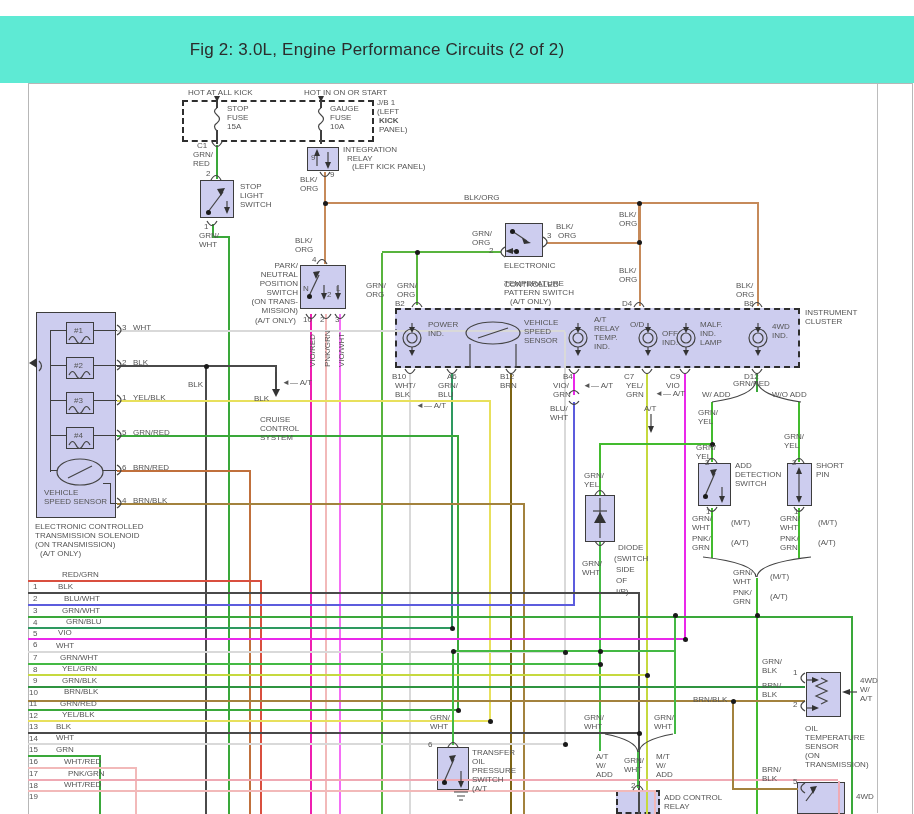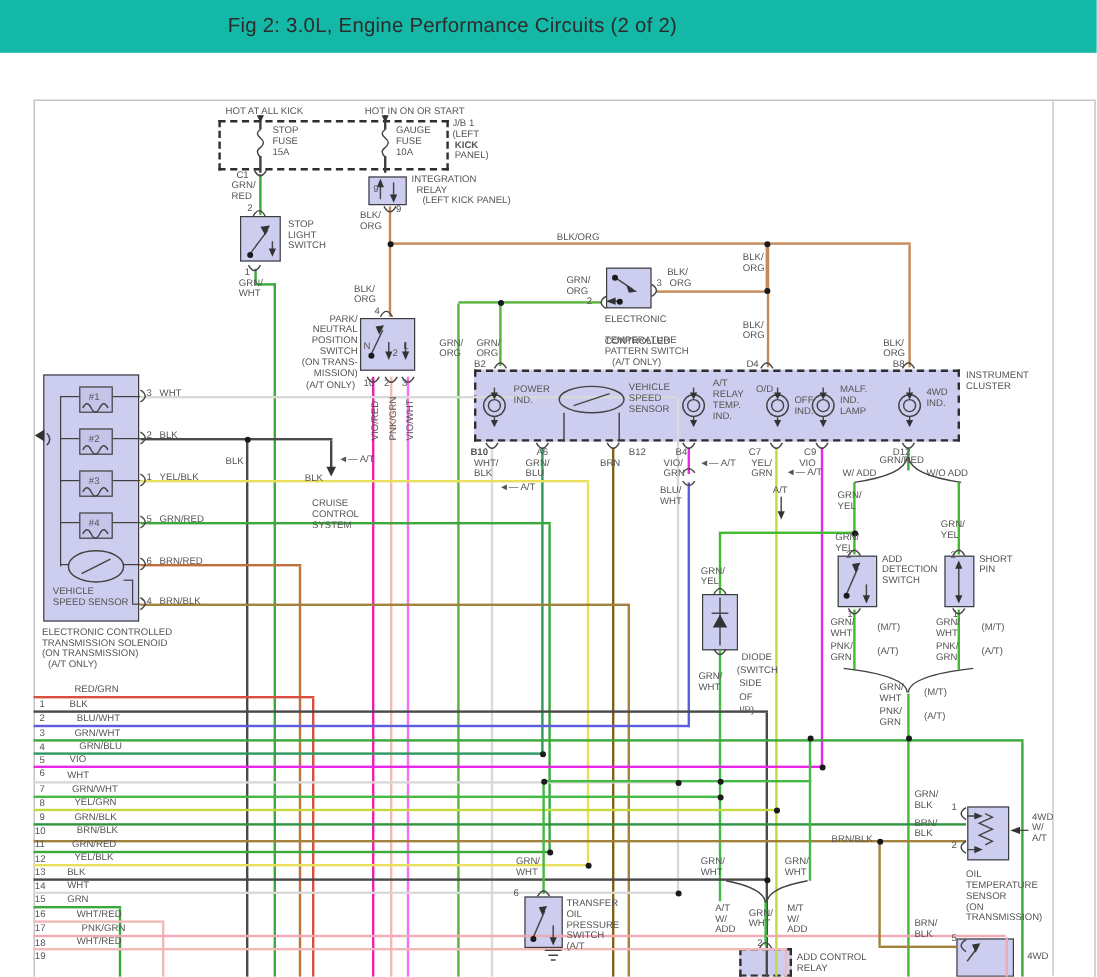--- a/index.html
+++ b/index.html
@@ -1,18 +1,18 @@
 <!DOCTYPE html>
 <html><head>
 <meta charset="utf-8">
 <style>
   html,body{margin:0;padding:0;width:914px;height:814px;overflow:hidden;background:#fff;
     font-family:"Liberation Sans","DejaVu Sans",sans-serif;}
   #stage{position:relative;width:914px;height:814px;overflow:hidden;}
-  #banner{position:absolute;left:0;top:0;width:914px;height:44px;background:#14b8a6;
+  #banner{position:absolute;left:0;top:16px;width:914px;height:67px;background:#5eead4;
     display:flex;align-items:center;justify-content:center;}
   #banner .t{font-size:17px;color:#2c2c2c;letter-spacing:.2px;transform:translateX(-80px);}
   #panel{position:absolute;left:28px;top:83px;width:883px;height:731px;border:1px solid #b7b7b7;background:#fff;}
   .lb{position:absolute;font-size:8px;line-height:9px;color:#555;white-space:nowrap;}
   .lb.r{transform:translateX(-100%);}
   .lb.v{transform:rotate(-90deg);transform-origin:left top;}
   .wr{position:absolute;}
   .bx{position:absolute;box-sizing:border-box;}
   .bx.c{background:#cdcdef;border:1px solid #3d3d3d;}
   .bx.c2{background:#c5c5ea;border:1px solid #3d3d3d;}
@@ -402,23 +402,23 @@
       <div class="lb" style="left: 594px; top: 333px;">TEMP.</div>
       <div class="lb" style="left: 594px; top: 342px;">IND.</div>
       <div class="lb" style="left: 630px; top: 320px;">O/D</div>
       <div class="lb" style="left: 662px; top: 329px;">OFF</div>
       <div class="lb" style="left: 662px; top: 338px;">IND.</div>
       <div class="lb" style="left: 700px; top: 320px;">MALF.</div>
       <div class="lb" style="left: 700px; top: 329px;">IND.</div>
       <div class="lb" style="left: 700px; top: 338px;">LAMP</div>
       <div class="lb" style="left: 772px; top: 322px;">4WD</div>
       <div class="lb" style="left: 772px; top: 331px;">IND.</div>
-      <div class="lb" style="left: 392px; top: 372px; font-weight: bold;">B10</div>
+      <div class="lb" style="left: 392px; top: 372px;">B10</div>
       <div class="lb" style="left: 447px; top: 372px;">A6</div>
-      <div class="lb" style="left: 524px; top: 372px;">B12</div>
+      <div class="lb" style="left: 500px; top: 372px;">B12</div>
       <div class="lb" style="left: 563px; top: 372px;">B4</div>
       <div class="lb" style="left: 624px; top: 372px;">C7</div>
       <div class="lb" style="left: 670px; top: 372px;">C9</div>
       <div class="lb" style="left: 744px; top: 372px;">D12</div>
       <div class="lb" style="left: 395px; top: 381px;">WHT/</div>
       <div class="lb" style="left: 395px; top: 390px;">BLK</div>
       <div class="lb" style="left: 438px; top: 381px;">GRN/</div>
       <div class="lb" style="left: 438px; top: 390px;">BLU</div>
       <div class="lb" style="left: 500px; top: 381px;">BRN</div>
       <div class="lb" style="left: 553px; top: 381px;">VIO/</div>

